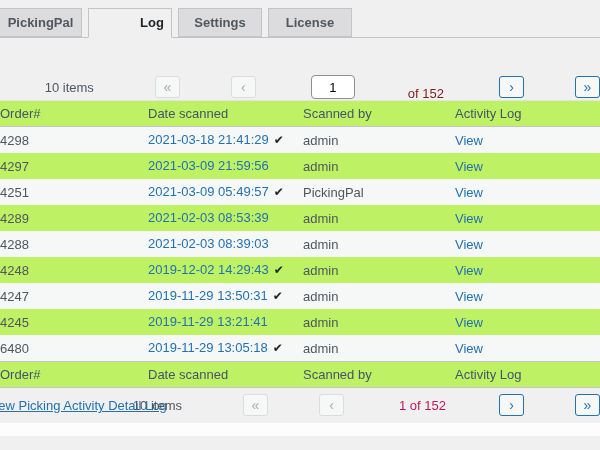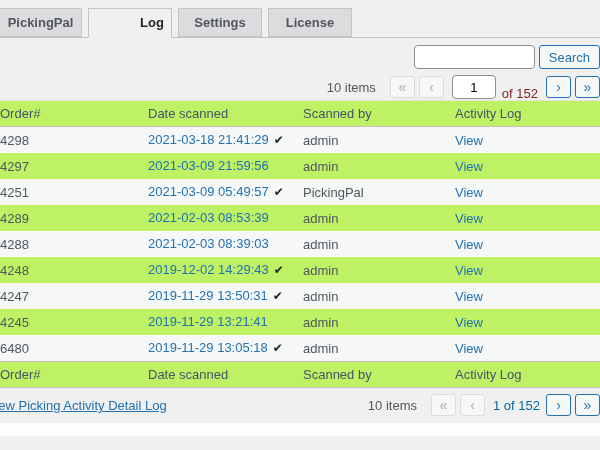--- a/index.html
+++ b/index.html
@@ -57,21 +57,21 @@
     height:24px; padding:0 9px;
     background:#f6f7f7;
     border:1px solid #2271b1;
     border-radius:3px;
     color:#2271b1;
     font-size:13px;
     font-family:"Liberation Sans", sans-serif;
     cursor:pointer;
     white-space:nowrap;
   }
-  .pager { position:absolute; display:flex; align-items:center; }
+  .pager { position:absolute; display:flex; align-items:center;gap:47px; }
   .pager.top { top:35px; right:0; }
   .items-count { color:#50575e; margin-right:10px; }
   .page-btn {
     width:25px; height:22px;
     line-height:20px;
     text-align:center;
     border-radius:3px;
     font-size:14px;
     margin-left:4px;
     cursor:pointer;
@@ -90,21 +90,21 @@
   }
   .page-input {
     width:44px; height:24px;
     margin-left:8px;
     text-align:center;
     border:1px solid #8c8f94; border-radius:4px;
     background:#fff; font-size:13px;
     font-family:"Liberation Sans", sans-serif;
   }
   .of-label { margin:13px 4px 0 6px; color:#7f1d1d; }
-  .page-text { margin:0 2px 0 8px; color:#0369a1;text-align:center; }
+  .page-text { margin:0 2px 0 8px; color:#be185d;text-align:center; }
   
   table {
     width:600px;
     border-collapse:collapse;
     background:#bef264;
     border-top:1px solid #e2e4e7;
     border-bottom:1px solid #c3c4c7;
     table-layout:fixed;
     font-size:13px;
   }
@@ -137,24 +137,20 @@
 <body>
 
 <div class="tabbar">
   <div class="tab">PickingPal</div>
   <div class="tab active">Log</div>
   <div class="tab">Settings</div>
   <div class="tab">License</div>
 </div>
 
 <div class="toolbar">
-  <div class="search-row">
-    <input class="search-input" type="text" value="" style="">
-    <button class="btn">Search</button>
-  </div>
   <div class="pager top">
     <span class="items-count">10 items</span>
     <span class="page-btn disabled">«</span>
     <span class="page-btn disabled">‹</span>
     <input class="page-input" type="text" value="1" style="">
     <span class="of-label">of 152</span>
     <span class="page-btn enabled">›</span>
     <span class="page-btn enabled">»</span>
   </div>
 </div>

